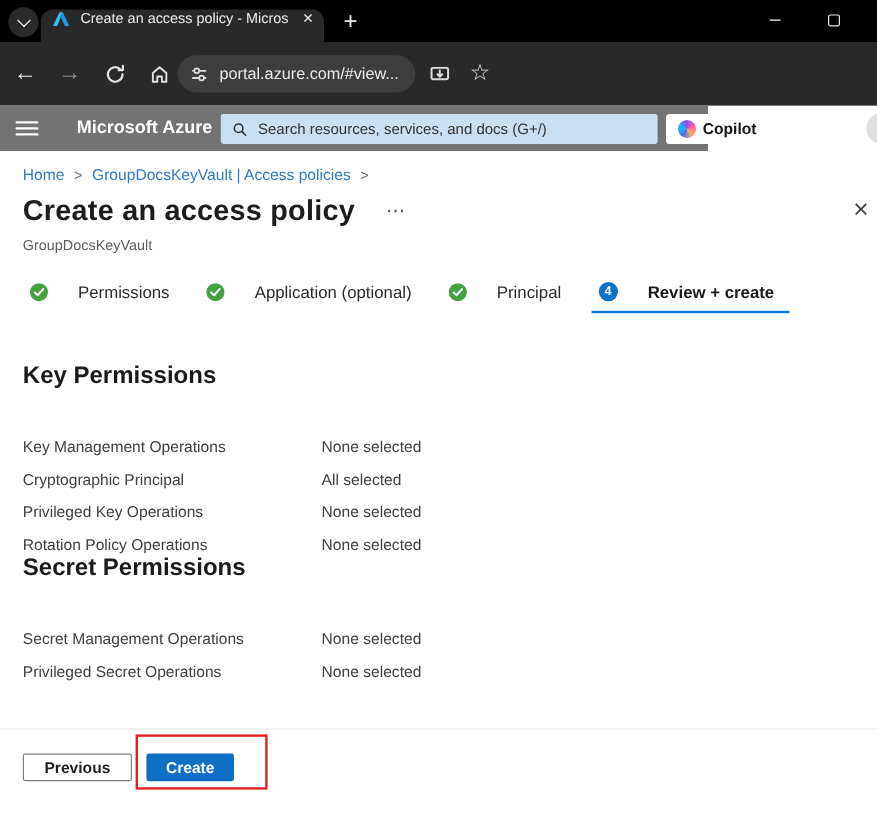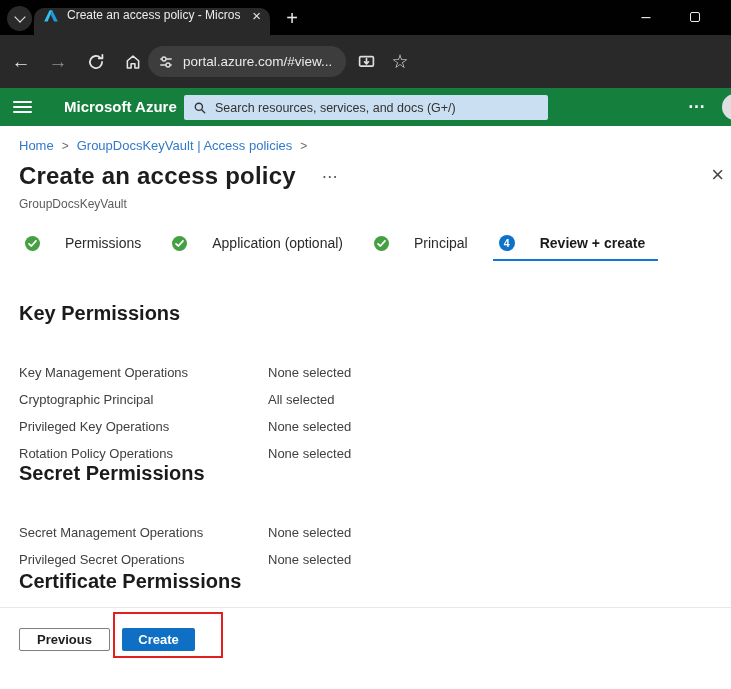--- a/index.html
+++ b/index.html
@@ -27,21 +27,21 @@
   .nav-btn { position:absolute; top:13px; width:30px; height:28px; display:flex; align-items:center;
     justify-content:center; font-size:19px; }
   .back { left:6px; color:#e8e8e8; }
   .fwd { left:43px; color:#8f8f8f; }
   .icon-btn { position:absolute; display:flex; align-items:center; justify-content:center; }
   .omnibox { position:absolute; left:148px; top:11px; width:198px; height:31px; border-radius:16px;
     background:#3d3d3d; display:flex; align-items:center; padding:0 10px; gap:9px; }
   .url { font-size:13.5px; color:#eaeaea; white-space:nowrap; }
 
   
-  .azbar { position:absolute; left:0; top:88px; width:731px; height:38px; background:#15803d; }
+  .azbar { position:absolute; left:0; top:88px; width:590px; height:38px; background:#737373; }
   .burger { position:absolute; left:13px; top:13px; width:19px; }
   .burger span { display:block; height:2px; background:#fff; margin-bottom:3px; border-radius:1px; }
   .brand { position:absolute; left:64px; top:10px; color:#fff; font-size:15px; font-weight:700; }
   .azsearch { position:absolute; left:184px; top:7px; width:364px; height:25px; background:#cbdff2;
     border-radius:2px; display:flex; align-items:center; gap:8px; padding:0 9px; }
   .azsearch-text { font-size:12.5px; color:#333; white-space:nowrap; }
   .copilot { position:absolute; left:555px; top:7px; width:85px; height:25px; background:#fff;
     border-radius:3px; display:flex; align-items:center; justify-content:center; gap:6px; }
   .copilot-orb { width:15px; height:15px; border-radius:50%;
     background:conic-gradient(from 210deg,#4c6ef5,#15bcf4,#8a4df0,#ff5ca8,#ffb056,#4c6ef5); }
@@ -150,20 +150,24 @@
         <span style="margin-bottom:0;"></span>
     </div>
     <div class="brand">Microsoft Azure</div>
     <div class="azsearch">
       <svg width="14" height="14" viewBox="0 0 16 16">
         <circle cx="6.7" cy="6.7" r="4.1" fill="none" stroke="#333" stroke-width="1.5"></circle>
         <path d="M9.9 9.9 L13.4 13.4" stroke="#333" stroke-width="1.5" stroke-linecap="round"></path>
       </svg>
       <span class="azsearch-text">Search resources, services, and docs (G+/)</span>
     </div>
+    <div class="copilot">
+      <span class="copilot-orb"></span>
+      <span class="copilot-label">Copilot</span>
+    </div>
     <div class="az-more">⋯</div>
     <div class="az-avatar"></div>
   </div>
 
   <div class="page">
 
     <div class="crumbs">
       <span class="crumb">Home</span>
       <span class="crumb-sep">&gt;</span>
       <span class="crumb">GroupDocsKeyVault | Access policies</span>
@@ -233,21 +237,20 @@
       <div class="prow">
         <span class="lbl">Secret Management Operations</span>
         <span>None selected</span>
       </div>
       <div class="prow">
         <span class="lbl">Privileged Secret Operations</span>
         <span>None selected</span>
       </div>
     </div>
 
-    <div class="sec-h" style="top:444px;">Certificate Permissions</div>
 
     <div class="divider"></div>
 
     <div class="btn btn-prev">Previous</div>
     <div class="btn btn-create">Create</div>
     <div class="annotation"></div>
 
   </div>
 </div>
 

